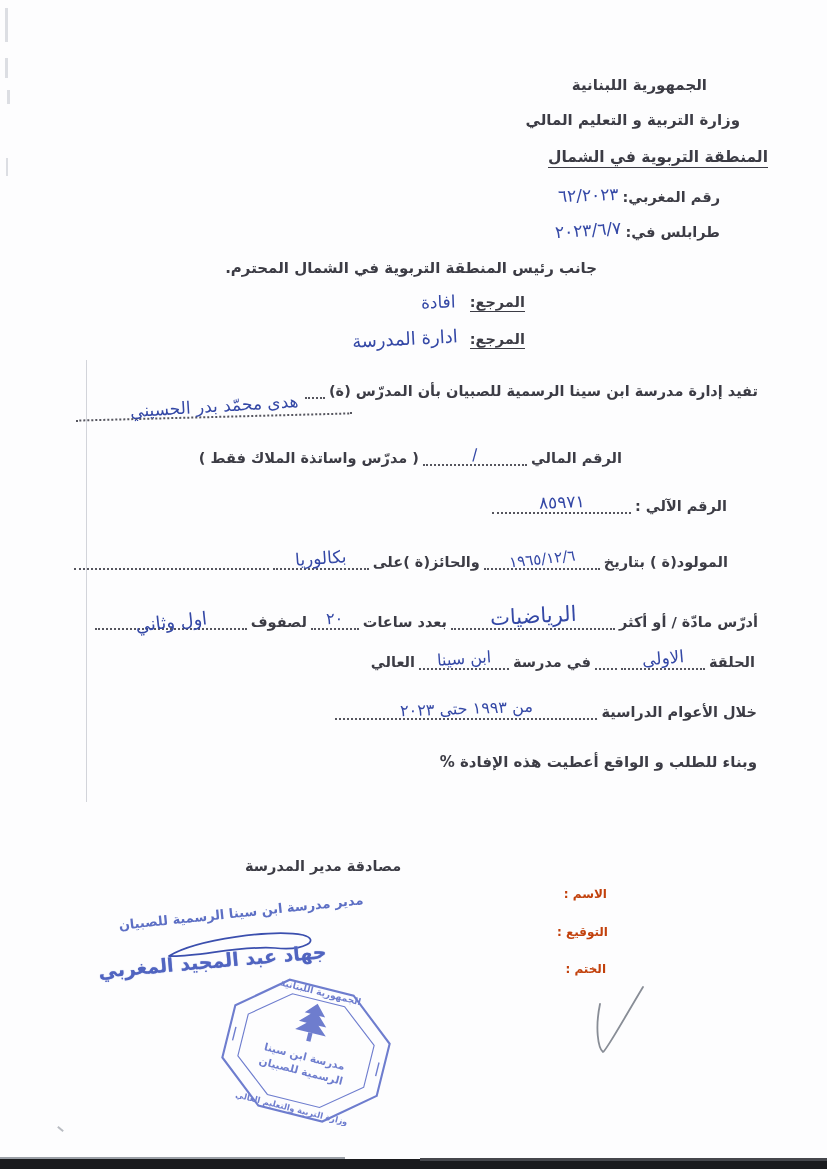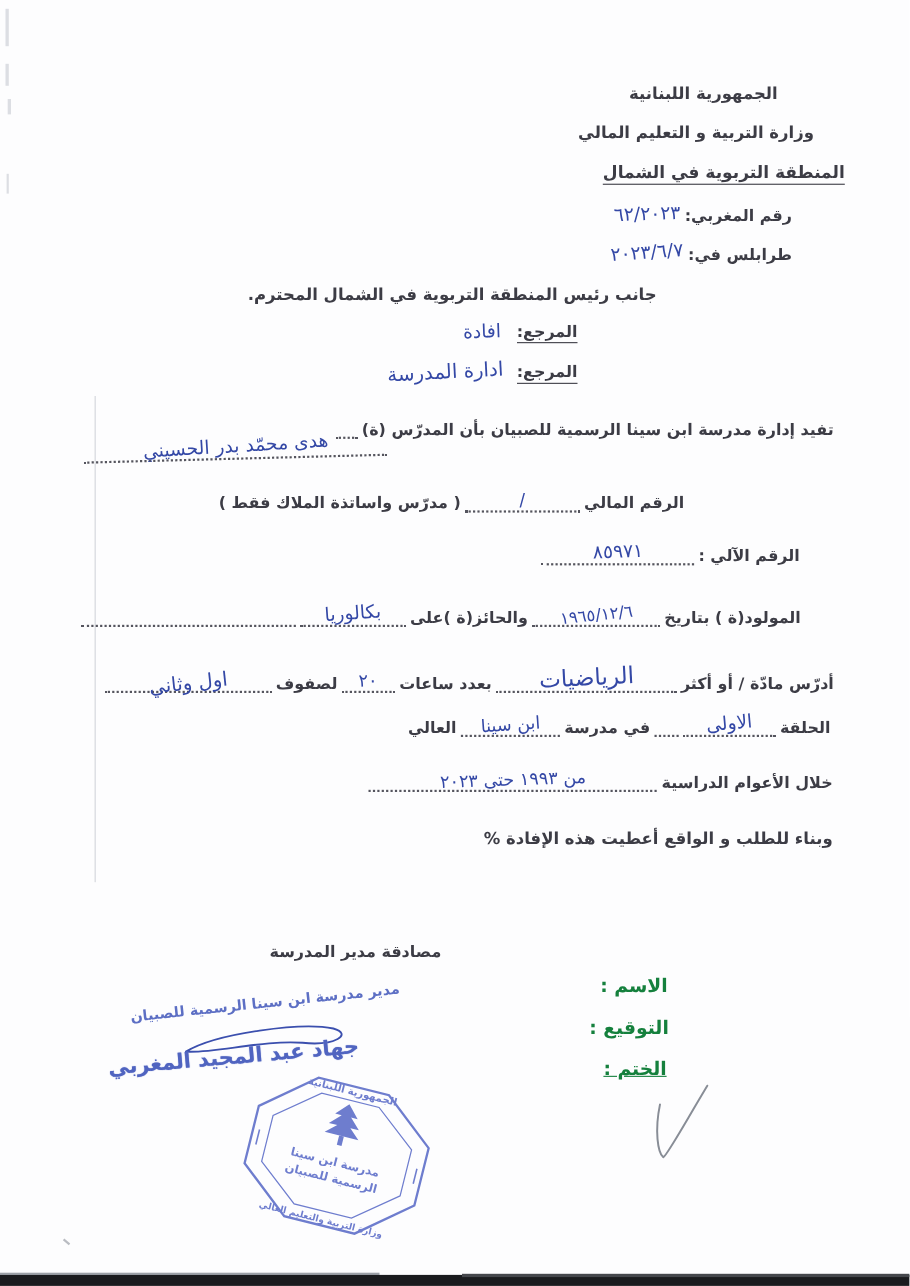--- a/index.html
+++ b/index.html
@@ -4,21 +4,21 @@
 <style>
   html,body{margin:0;padding:0;background:#ffffff;}
   .page{
     position:relative;width:827px;height:1169px;margin:0 auto;
     background:#fdfdfe;overflow:hidden;
     font-family:"DejaVu Sans","Liberation Sans",sans-serif;
     direction:rtl;color:#3c3c45;
   }
   .abs{position:absolute;white-space:nowrap;}
   .print{font-weight:bold;color:#3c3c45;font-size:14.5px;}
-  .print-sm{font-weight:bold;color:#15803d;font-size:17px;}
+  .print-sm{font-weight:bold;color:#c2410c;font-size:12px;}
   .u{border-bottom:1.6px solid #3c3c45;padding-bottom:1px;}
   .hw{color:#3448a6;display:inline-block;transform:rotate(-2deg);}
   .dots{display:inline-block;border-bottom:2px dotted #55555e;height:15px;vertical-align:baseline;}
   .fill{display:inline-block;border-bottom:2px dotted #55555e;text-align:center;vertical-align:baseline;padding:0 2px;}
   .row{position:absolute;display:flex;align-items:flex-end;gap:4px;}
   .vline{position:absolute;width:1px;background:#caccd3;opacity:.85;}
   .scanmark{position:absolute;background:#dcdee3;}
   .scan-edge{position:absolute;left:0;bottom:0;width:827px;height:10px;background:#1a1b1e;}
   .scan-edge-top{position:absolute;left:0;bottom:10px;width:345px;height:2px;background:#9ba0a7;}
   .scan-edge-mid{position:absolute;left:420px;bottom:8px;width:407px;height:3px;background:#45474c;}
@@ -109,21 +109,21 @@
   <div class="row" style="right:70px;top:699px;">
     <span class="print">خلال الأعوام الدراسية</span>
     <span class="fill" style="width:258px;"><span class="hw" style="font-size:16px;transform:rotate(-2deg);">من ١٩٩٣ حتى ٢٠٢٣</span></span>
   </div>
 
   <div class="abs print" style="right:70px;top:753px;font-size:15px;">وبناء للطلب و الواقع أعطيت هذه الإفادة %</div>
 
   <div class="abs print" style="left:245px;top:822px;font-size:14.5px;margin-top:36px;">مصادقة مدير المدرسة</div>
   <div class="abs print-sm" style="right:220px;top:887px;">الاسم :</div>
   <div class="abs print-sm" style="right:219px;top:925px;">التوقيع :</div>
-  <div class="abs print-sm" style="right:221px;top:962px;text-decoration:underline;">الختم :</div>
+  <div class="abs print-sm" style="right:221px;top:962px;">الختم :</div>
 
   <div class="abs stampblue" style="left:118px;top:905px;font-size:13px;font-weight:bold;transform:rotate(-6deg);opacity:.92;">مدير مدرسة ابن سينا الرسمية للصبيان</div>
 
   <svg style="left:163px;top:926px;" width="165" height="40" viewBox="0 0 165 40">
     <path d="M6 30 C34 13 112 3 140 9 C158 14 142 25 112 22 C78 19 30 32 6 30" stroke="#3b4fae" stroke-width="1.7" fill="none" stroke-linecap="round"></path>
   </svg>
 
   <div class="abs stampblue" style="left:98px;top:950px;font-size:19px;font-weight:bold;transform:rotate(-5deg);letter-spacing:1px;text-shadow:0 0 1px #8a97d8;">جهاد عبد المجيد المغربي</div>
 
   <svg style="left:206px;top:976px;" width="200" height="158" viewBox="0 0 210 180">

